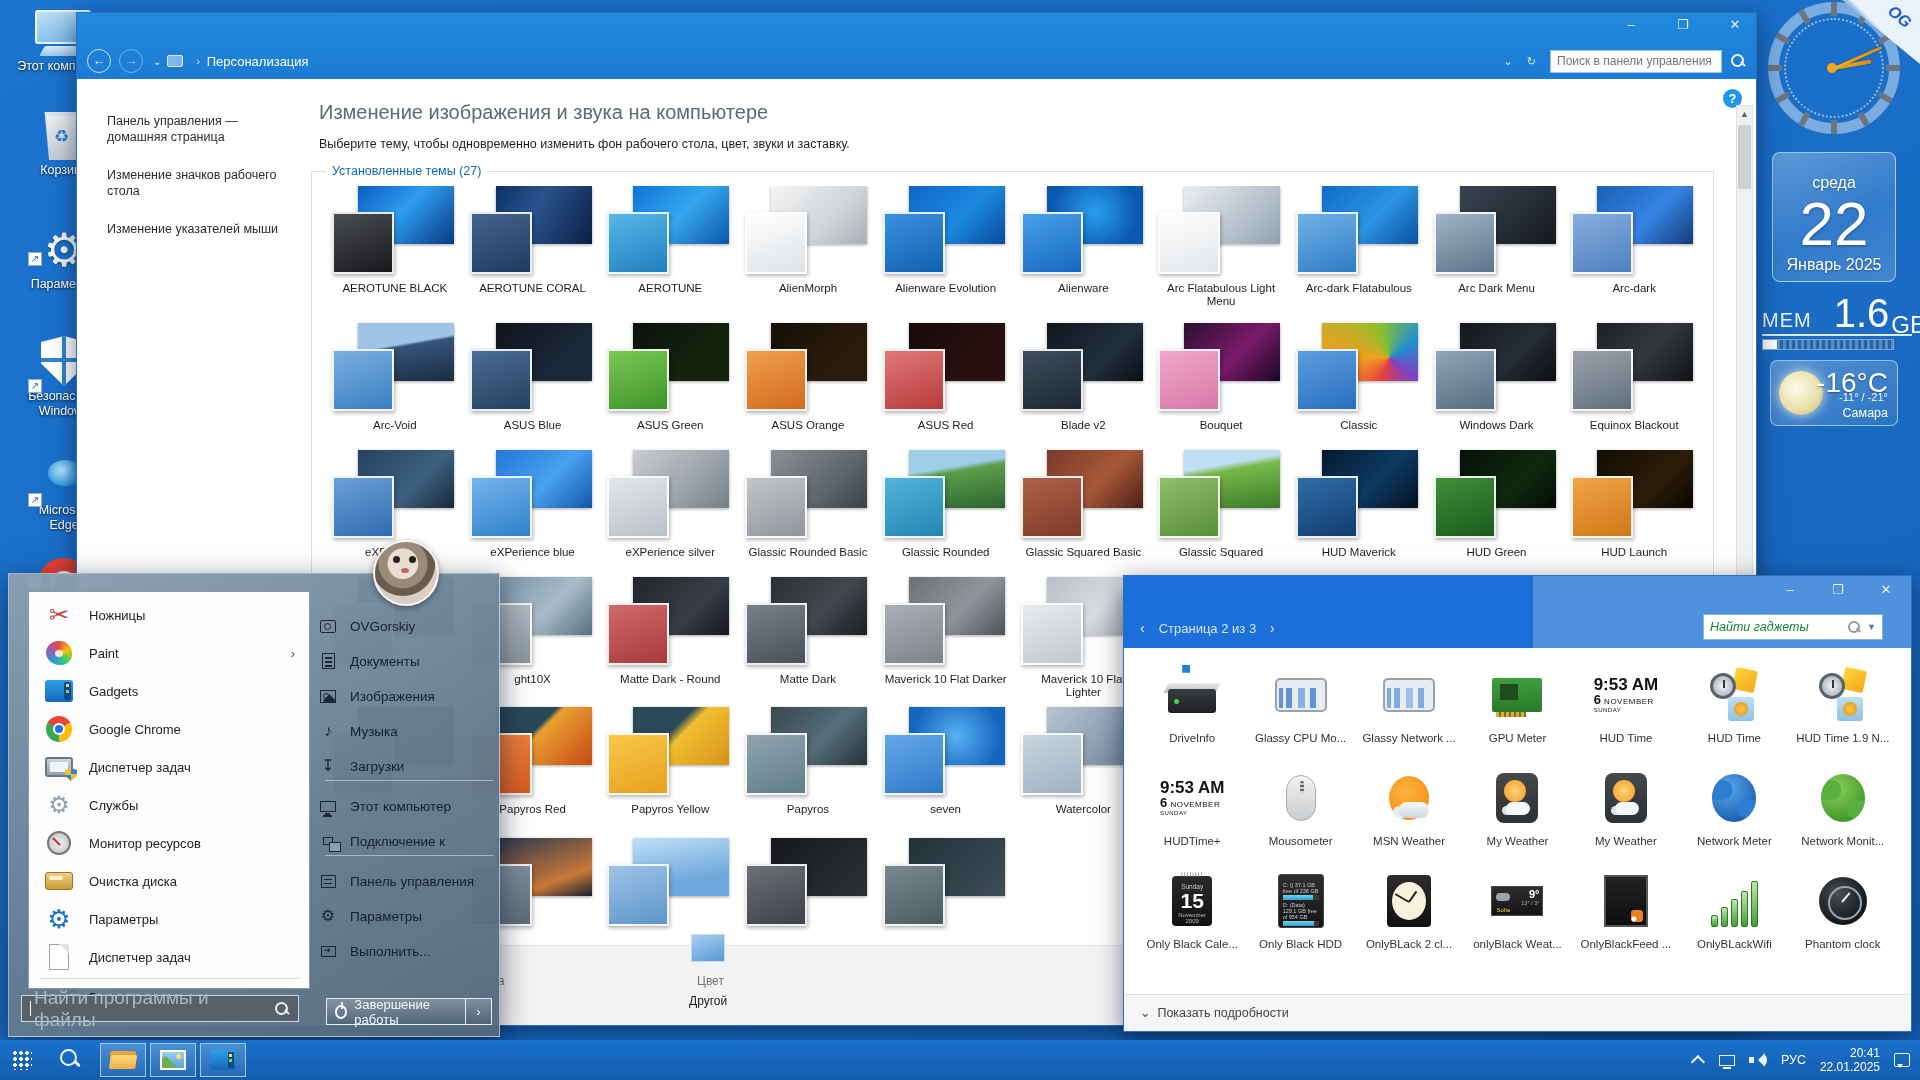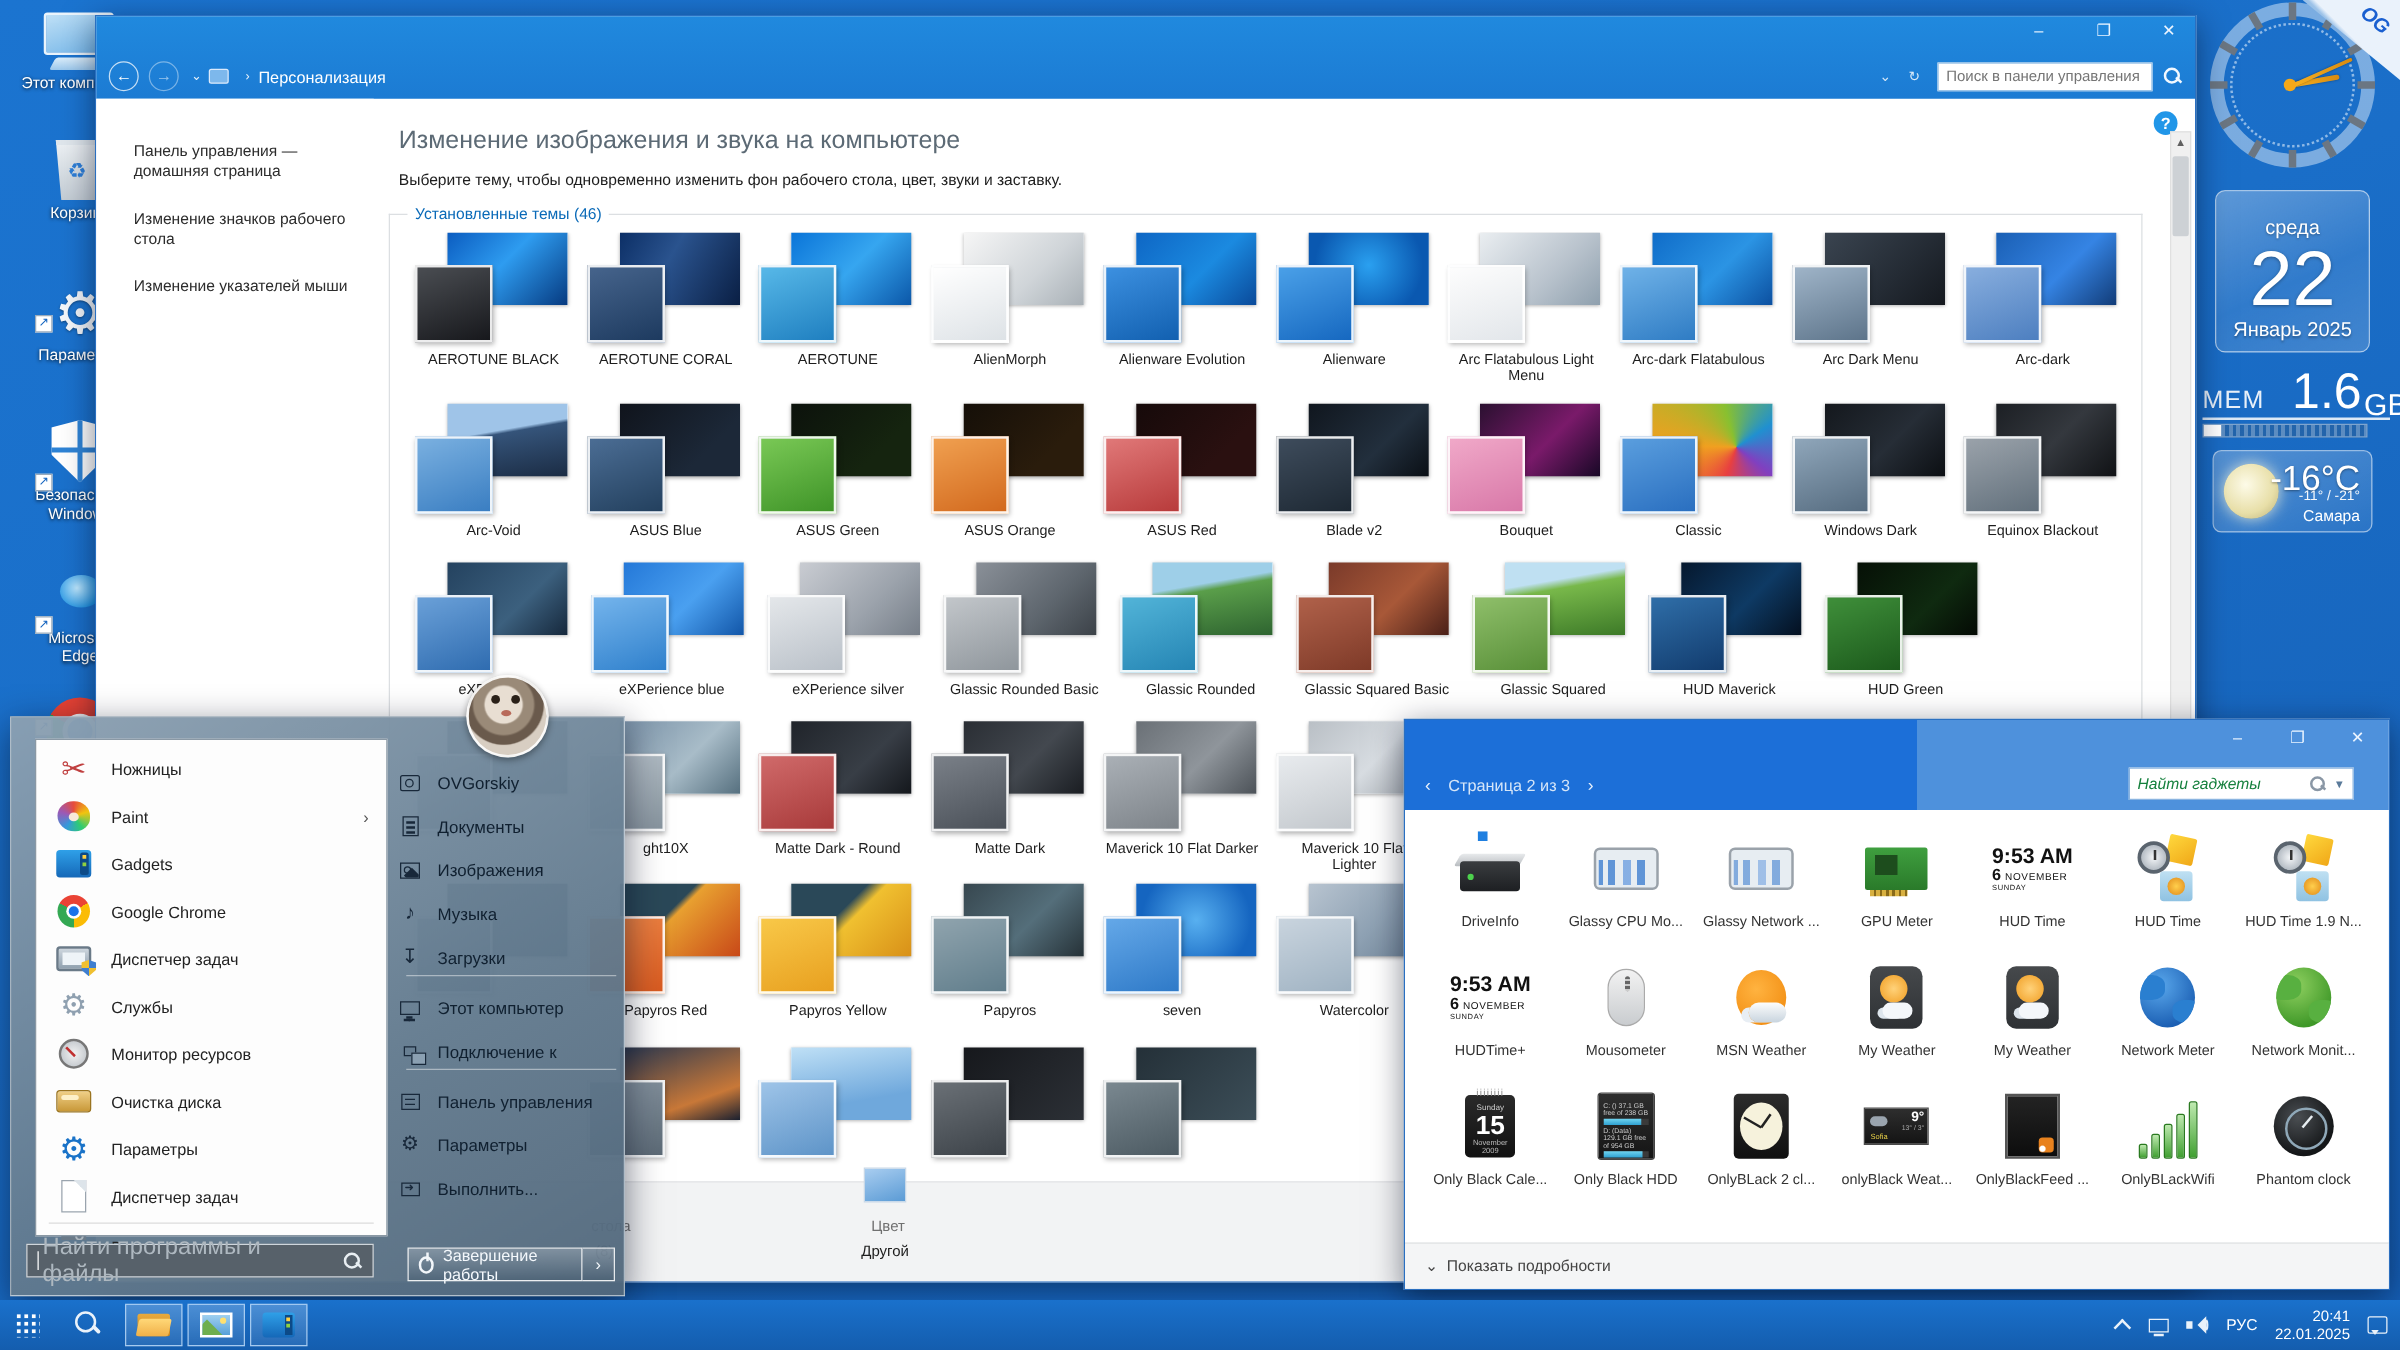--- a/index.html
+++ b/index.html
@@ -415,21 +415,21 @@
     <div class="helpbtn">?</div>
     <div class="side" id="cp-side">
         <a href="#" style="margin-top:34px">Панель управления —<br>домашняя страница</a>
         <a href="#" style="margin-top:22px">Изменение значков рабочего<br>стола</a>
         <a href="#" style="margin-top:22px">Изменение указателей мыши</a>
       </div>
     <div class="main">
       <div class="cph1">Изменение изображения и звука на компьютере</div>
       <div class="cpsub">Выберите тему, чтобы одновременно изменить фон рабочего стола, цвет, звуки и заставку.</div>
       <div class="fieldset">
-        <legend>Установленные темы (46)</legend>
+        <legend>Установленные темы (27)</legend>
         <div class="themes" id="themes">
             <div class="trow" style="top:0px">
               <div class="tile">
         <div class="thumb" style="background:linear-gradient(135deg,#0b5cc0,#2e9cf0 45%,#063a80)"></div>
         <div class="sq" style="background:linear-gradient(160deg,#4a4d52,#17181c)"></div>
         <div class="tl">AEROTUNE BLACK</div>
               </div>
               <div class="tile">
         <div class="thumb" style="background:linear-gradient(120deg,#0c2f66,#2a538e 40%,#0a1f44)"></div>
         <div class="sq" style="background:linear-gradient(160deg,#46648c,#1d3a5f)"></div>
@@ -566,20 +566,25 @@
               </div>
               <div class="tile">
         <div class="thumb" style="background:linear-gradient(135deg,#06182e,#0e3a64 55%,#041020)"></div>
         <div class="sq" style="background:linear-gradient(160deg,#2f6ea8,#123c6e)"></div>
         <div class="tl">HUD Maverick</div>
               </div>
               <div class="tile">
         <div class="thumb" style="background:linear-gradient(135deg,#061006,#0f2a10 60%,#040a04)"></div>
         <div class="sq" style="background:linear-gradient(160deg,#3f8f3a,#1c5a1c)"></div>
         <div class="tl">HUD Green</div>
+              </div>
+              <div class="tile">
+        <div class="thumb" style="background:linear-gradient(135deg,#120c04,#2c1e08 60%,#0a0602)"></div>
+        <div class="sq" style="background:linear-gradient(160deg,#f0a448,#d07818)"></div>
+        <div class="tl">HUD Launch</div>
               </div>
             </div>
             <div class="trow" style="top:391px">
               <div class="tile">
         <div class="thumb" style="background:linear-gradient(135deg,#3a4a58,#5a6c7a)"></div>
         <div class="sq" style="background:linear-gradient(160deg,#9aa6b0,#6a7680)"></div>
         <div class="tl"></div>
               </div>
               <div class="tile">
         <div class="thumb" style="background:linear-gradient(135deg,#7a92a8,#a8bcc8 55%,#56707f)"></div>

